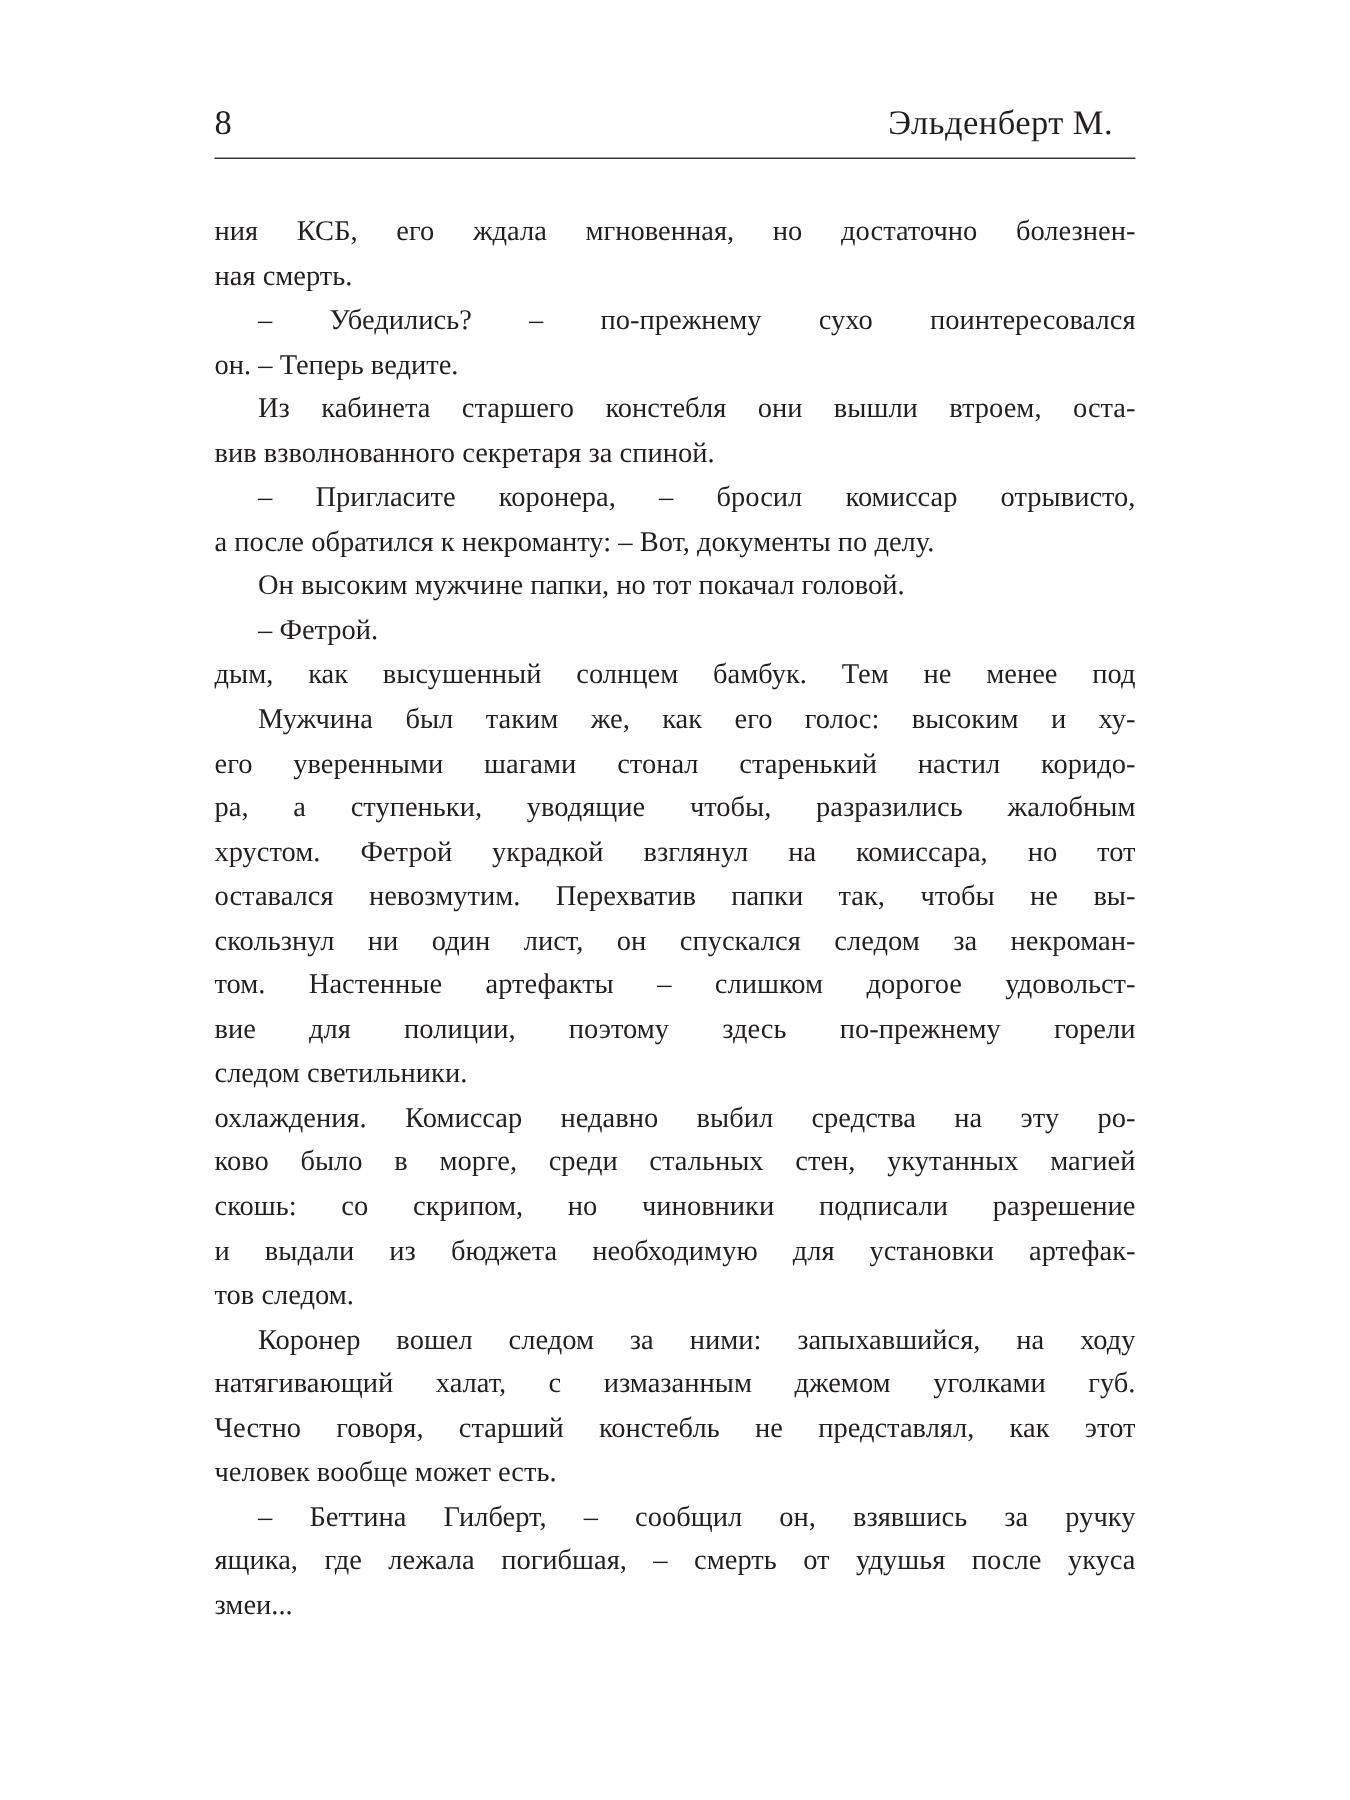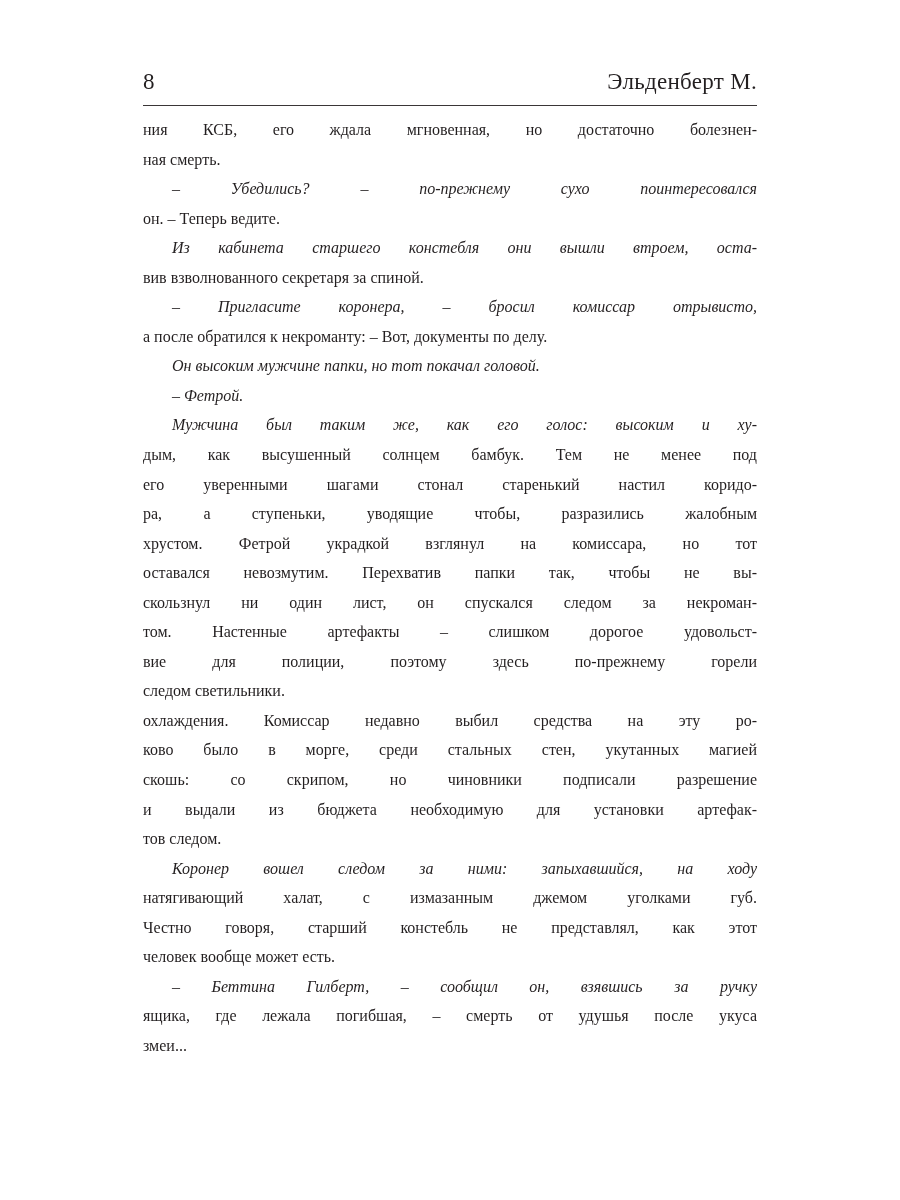--- a/index.html
+++ b/index.html
@@ -7,35 +7,35 @@
   .page {
     position: absolute; left: 0; top: 0; width: 900px; height: 1200px;
     background: #ffffff; color: #231f20;
     font-family: "Liberation Serif", "DejaVu Serif", serif;
   }
   .running-head {
     position: absolute; left: 143px; top: 66px; width: 614px; height: 32px;
     font-size: 23px; line-height: 32px;
   }
   .page-number { position: absolute; left: 0; top: 0; }
-  .author { position: absolute; right: 0; top: 0; letter-spacing: 0.3px; }
+  .author { position: absolute; right: 15px; top: 0; letter-spacing: 0.3px; }
   .rule {
     position: absolute; left: 143px; top: 105px; width: 614px; height: 0;
     border-top: 1.4px solid #3a3637;
   }
   .body-text {
-    position: absolute; left: 143px; top: 115px; width: 614px;
-    font-size: 16px; line-height: 29.55px;
+    position: absolute; left: 143px; top: 140px; width: 614px;
+    font-size: 19px; line-height: 29.55px;
   }
   .line {
     display: block; height: 29.55px; white-space: nowrap;
     text-align: justify; text-align-last: justify;
   }
   .line.last { text-align-last: left; }
-  .line.indent { padding-left: 29px; font-style: italic; }
+  .line.indent { padding-left: 29px; }
 </style>
 </head>
 <body>
 
 <div class="page">
 
   <div class="running-head">
     <span class="page-number">8</span>
     <span class="author">Эльденберт М.</span>
   </div>
@@ -66,22 +66,22 @@
 
     <div>
       <span class="line indent last">Он высоким мужчине папки, но тот покачал головой.</span>
     </div>
 
     <div>
       <span class="line indent last">– Фетрой.</span>
     </div>
 
     <div>
+      <span class="line">дым, как высушенный солнцем бамбук. Тем не менее под</span>
       <span class="line indent">Мужчина был таким же, как его голос: высоким и ху-</span>
-      <span class="line">дым, как высушенный солнцем бамбук. Тем не менее под</span>
       <span class="line">его уверенными шагами стонал старенький настил коридо-</span>
       <span class="line">ра, а ступеньки, уводящие чтобы, разразились жалобным</span>
       <span class="line">хрустом. Фетрой украдкой взглянул на комиссара, но тот</span>
       <span class="line">оставался невозмутим. Перехватив папки так, чтобы не вы-</span>
       <span class="line">скользнул ни один лист, он спускался следом за некроман-</span>
       <span class="line">том. Настенные артефакты – слишком дорогое удовольст-</span>
       <span class="line">вие для полиции, поэтому здесь по-прежнему горели</span>
       <span class="line last">следом светильники.</span>
     </div>
 

